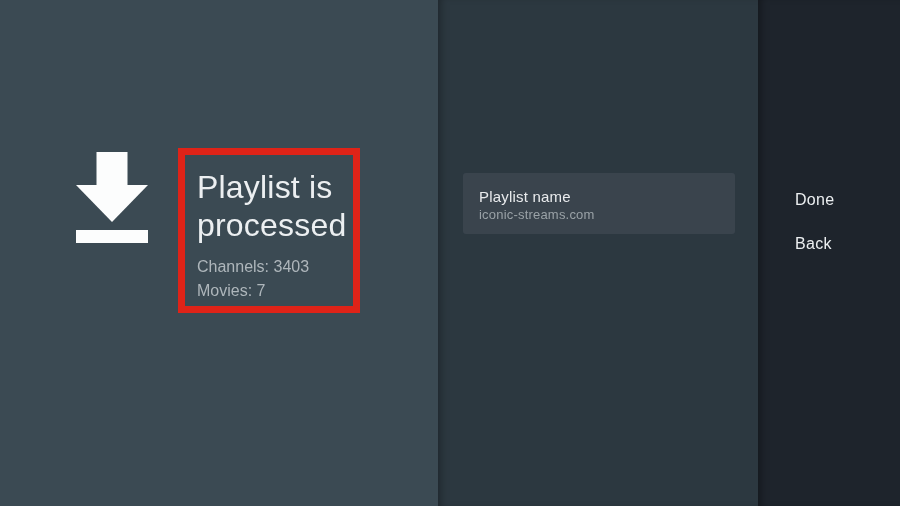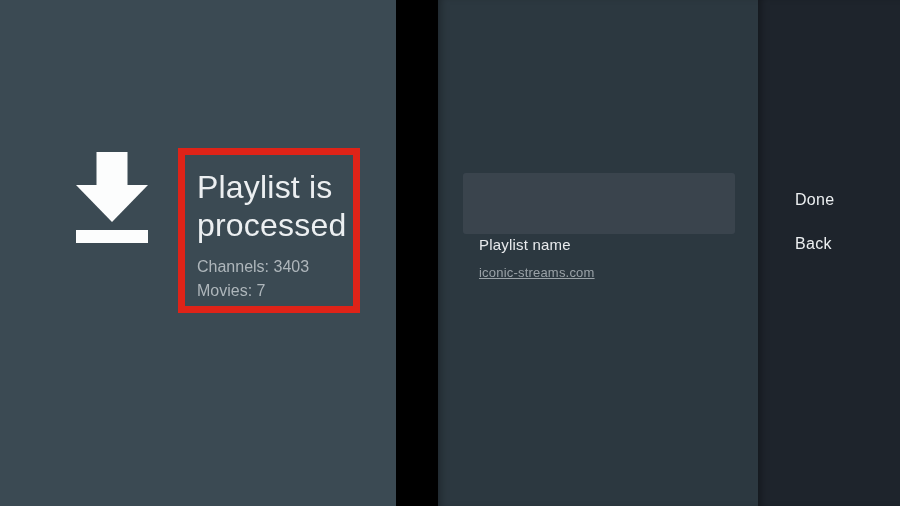--- a/index.html
+++ b/index.html
@@ -10,21 +10,21 @@
   }
   .screen {
     position: relative;
     width: 900px;
     height: 506px;
     overflow: hidden;
   }
   
   .panel { position: absolute; top: 0; height: 506px; }
   .panel-left {
-    left: 0; width: 396px;
+    left: 0; width: 438px;
     background: var(--left-bg, #3b4a53);
   }
   .panel-middle {
     left: 438px; width: 320px;
     background: var(--middle-bg, #2c3840);
     box-shadow: inset 7px 0 9px -5px rgba(0,0,0,0.35);
   }
   .panel-right {
     left: 758px; width: 142px;
     background: var(--right-bg, #1e242c);
@@ -69,29 +69,27 @@
     background: var(--card-bg, #3a444d);
     border-radius: 3px;
     padding: 14px 16px 0 16px;
     cursor: pointer;
   }
   .playlist-card .card-title {
     font-size: 15px;
     line-height: 19px;
     color: var(--card-title, #e9ebed);
     letter-spacing: 0.2px;
-    margin-top: 48px;
   }
   .playlist-card .card-subtitle {
-    margin-top: 10px;
+    margin-top: 0;
     font-size: 13px;
     line-height: 17px;
     color: var(--card-subtitle, #9aa2a7);
     letter-spacing: 0.2px;
-    text-decoration: underline;
   }
   
   .action-button {
     position: absolute;
     left: 37px;
     background: none;
     border: none;
     font-family: inherit;
     font-size: 16px;
     font-weight: 500;

